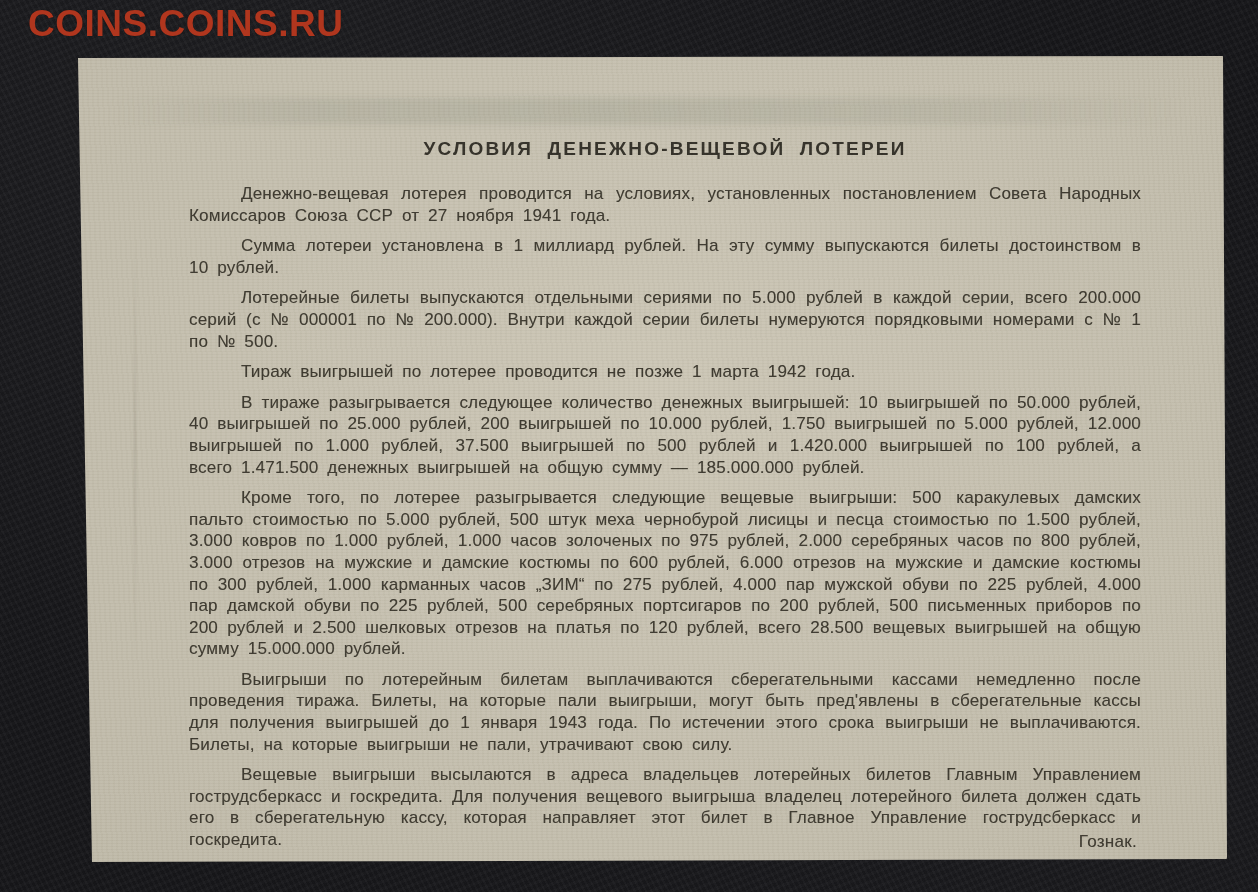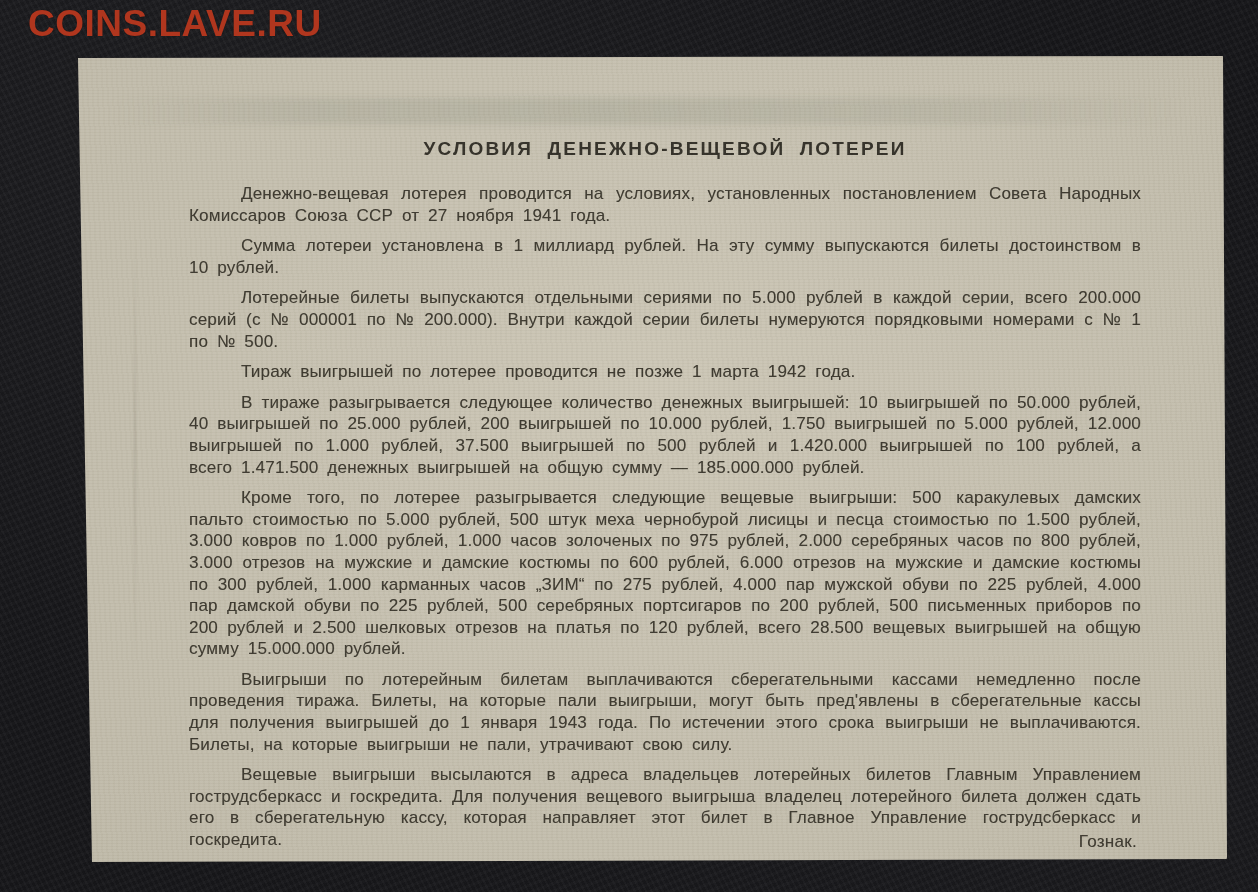--- a/index.html
+++ b/index.html
@@ -120,21 +120,21 @@
     letter-spacing: 0.3px;
     color: #3a362c;
     text-shadow: 0.3px 0.3px 0 rgba(58,54,44,0.35);
   }
 </style>
 </head>
 <body>
 
 <div class="scene-noise"></div>
 
-<div class="watermark">COINS.LAVE.RU</div>
+<div class="watermark">COINS.COINS.RU</div>
 
 <div class="paper">
   <div class="ghost-band"></div>
   <div class="crease"></div>
 
   <div class="content">
     <h1 class="title">УСЛОВИЯ ДЕНЕЖНО-ВЕЩЕВОЙ ЛОТЕРЕИ</h1>
 
     <div class="body-text">
       <p>Денежно-вещевая лотерея проводится на условиях, установленных постановлением Совета Народных Комиссаров Союза ССР от 27 ноября 1941 года.</p>

